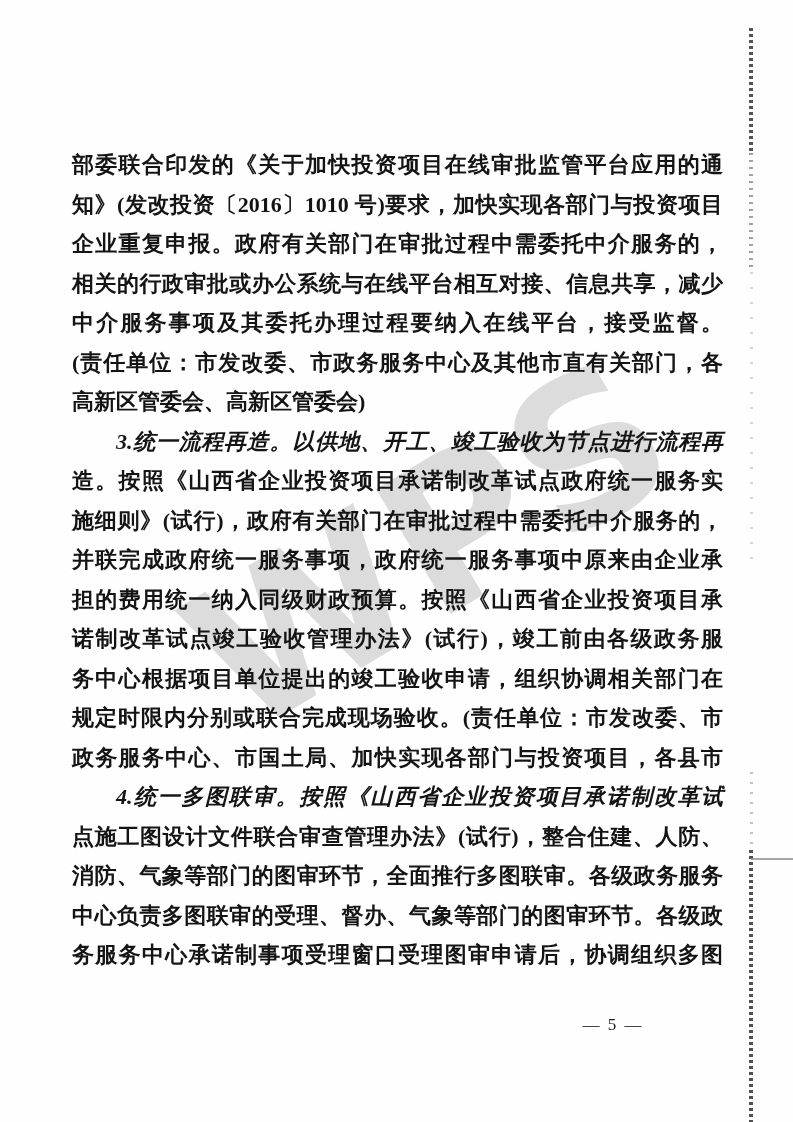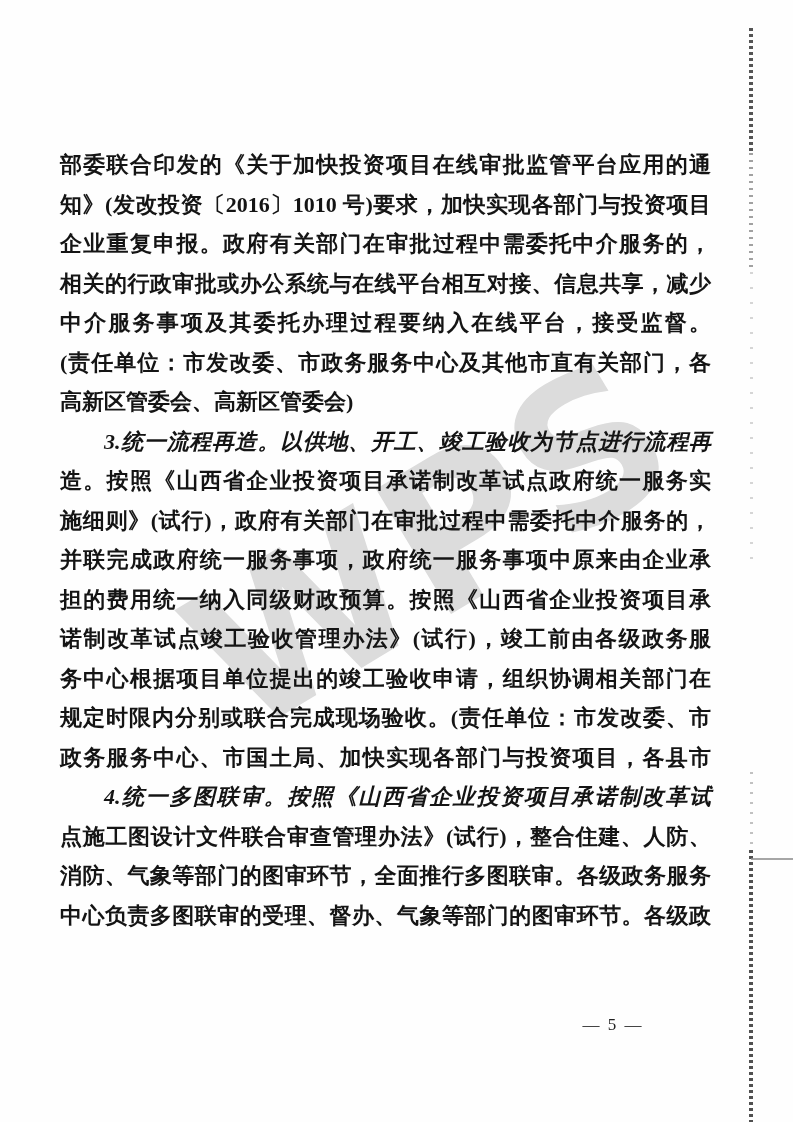--- a/index.html
+++ b/index.html
@@ -29,21 +29,21 @@
     font-weight: bold;
     font-size: 200px;
     color: rgba(185, 185, 185, 0.5);
     transform: rotate(-31deg);
     letter-spacing: 2px;
     z-index: 1;
     pointer-events: none;
   }
   .text-block {
     position: absolute;
-    left: 60px;
+    left: 72px;
     top: 145px;
     width: 651px;
     z-index: 2;
     color: #141414;
     font-size: 22px;
     font-weight: 600;
   }
   .line {
     height: 39.5px;
     line-height: 39.5px;
@@ -106,20 +106,21 @@
       <div class="line justify">并联完成政府统一服务事项，政府统一服务事项中原来由企业承</div>
       <div class="line justify">担的费用统一纳入同级财政预算。按照《山西省企业投资项目承</div>
       <div class="line justify">诺制改革试点竣工验收管理办法》(试行)，竣工前由各级政务服</div>
       <div class="line justify">务中心根据项目单位提出的竣工验收申请，组织协调相关部门在</div>
       <div class="line justify">规定时限内分别或联合完成现场验收。(责任单位：市发改委、市</div>
       <div class="line justify">政务服务中心、市国土局、加快实现各部门与投资项目，各县市</div>
       <div class="line justify indent">4.统一多图联审。按照《山西省企业投资项目承诺制改革试</div>
       <div class="line justify">点施工图设计文件联合审查管理办法》(试行)，整合住建、人防、</div>
       <div class="line justify">消防、气象等部门的图审环节，全面推行多图联审。各级政务服务</div>
       <div class="line justify">中心负责多图联审的受理、督办、气象等部门的图审环节。各级政</div>
+      <div class="line justify">务服务中心承诺制事项受理窗口受理图审申请后，协调组织多图</div>
     </div>
 
   <div class="page-number">— 5 —</div>
 
   <div class="edge edge-v1"></div>
   <div class="edge edge-v2"></div>
   <div class="edge edge-v3"></div>
   <div class="edge edge-v4"></div>
   <div class="edge edge-v5"></div>
   <div class="edge edge-h1"></div>

